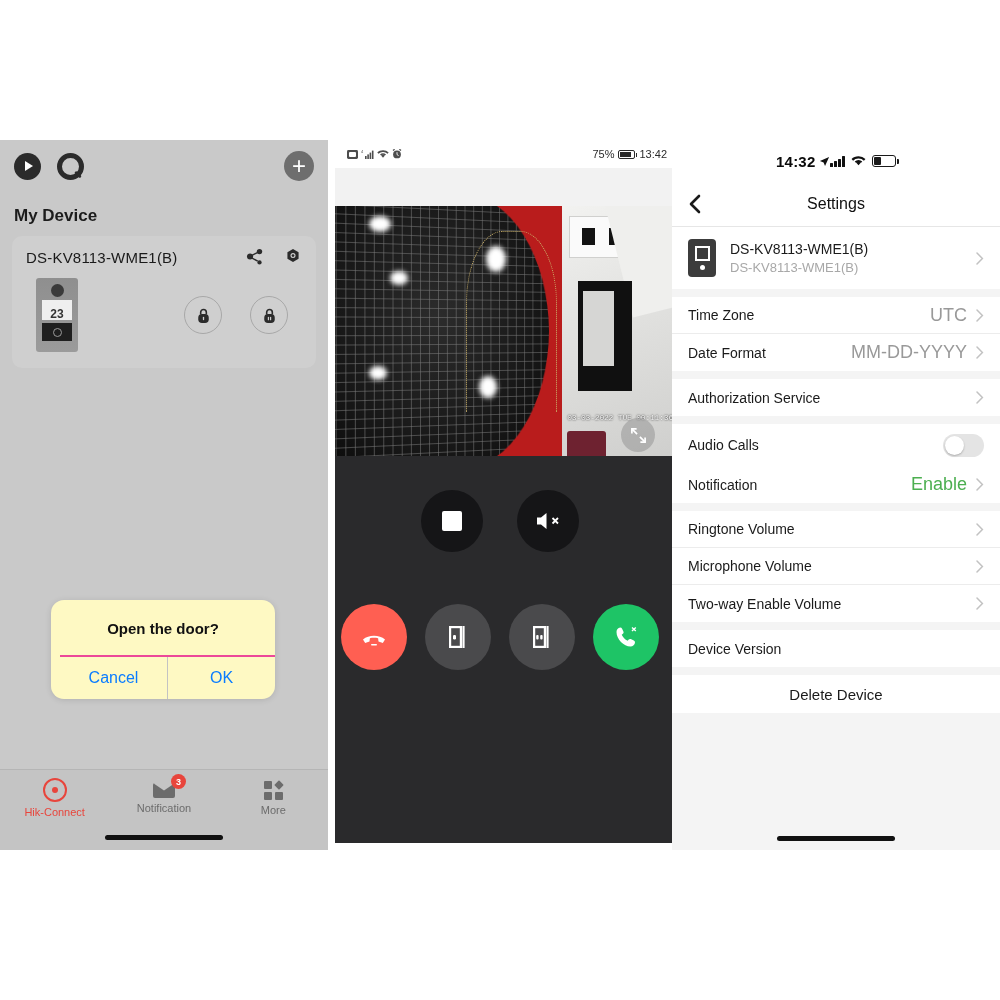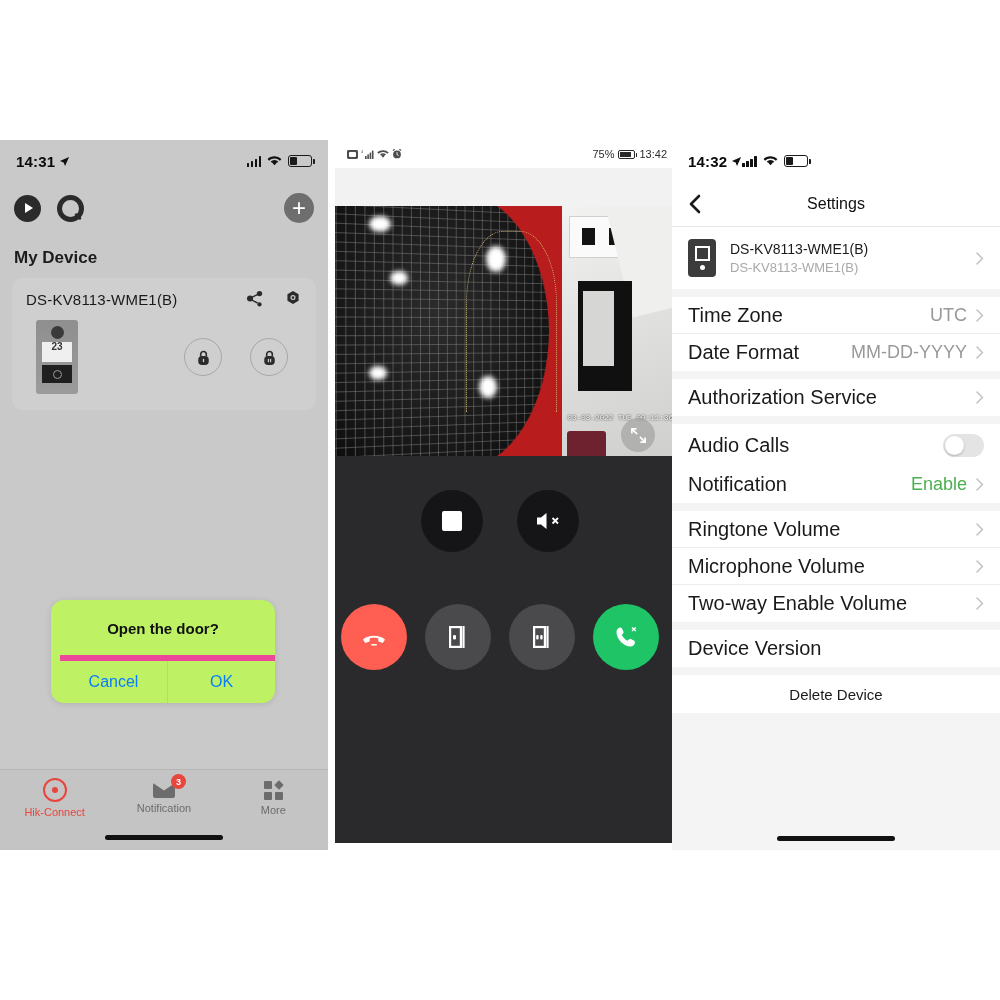--- a/index.html
+++ b/index.html
@@ -44,32 +44,32 @@
   .my-device-title{font-size:17px;font-weight:700;color:#1c1c1c;padding:14px 0 10px 2px;}
   .dev-card{background:#cfcfcf;border-radius:10px;padding:12px 14px 16px 14px;box-sizing:border-box;}
   .dev-card-head{display:flex;align-items:center;justify-content:space-between;}
   .dev-name{font-size:15px;font-weight:500;color:#1a1a1a;letter-spacing:.2px;}
   .dev-head-icons{display:flex;align-items:center;gap:20px;}
   .share-ico{width:18px;height:18px;}
   .gear-ico{width:18px;height:18px;}
   .dev-card-body{display:flex;align-items:center;justify-content:space-between;margin-top:12px;padding:0 6px 0 10px;}
   .doorbell{width:42px;height:74px;background:linear-gradient(180deg,#8f8f8f,#9b9b9b);border-radius:3px;padding:4px;box-sizing:border-box;display:flex;flex-direction:column;align-items:center;gap:3px;}
   .db-cam{width:13px;height:13px;border-radius:50%;background:#3a3a3a;margin-top:2px;}
-  .db-panel{width:30px;height:20px;background:#efefef;display:flex;align-items:flex-start;justify-content:center;font-size:10px;color:#333;font-weight:600;position:relative;}
+  .db-panel{width:30px;height:20px;background:#efefef;display:flex;align-items:flex-end;justify-content:center;font-size:12px;color:#333;font-weight:600;position:relative;}
   .db-panel span{line-height:1;}
   .db-btn{width:30px;height:18px;background:#1f1f1f;display:flex;align-items:center;justify-content:center;}
   .db-btn i{width:7px;height:7px;border-radius:50%;border:1.3px solid #9a9a9a;display:block;}
   .lock-group{display:flex;align-items:center;gap:28px;margin-right:8px;}
   .lock-btn{width:36px;height:36px;border-radius:50%;border:1.5px solid #a8a8a8;display:flex;align-items:center;justify-content:center;}
   .lock-glyph{width:15px;height:17px;}
 
   .dialog-wrap{position:absolute;left:51px;top:460px;width:224px;}
-  .dialog{background:#bef264;border-radius:13px;overflow:hidden;box-shadow:0 1px 6px rgba(0,0,0,.12);}
+  .dialog{background:#fef9c3;border-radius:13px;overflow:hidden;box-shadow:0 1px 6px rgba(0,0,0,.12);}
   .dlg-title{text-align:center;font-size:15px;font-weight:700;color:#111;padding:20px 10px 18px;}
-  .dlg-btns{display:flex;border-top:6px solid #ec4899;margin-left:9px;}
+  .dlg-btns{display:flex;border-top:2px solid #ec4899;margin-left:9px;}
   .dlg-btn{flex:1;text-align:center;padding:12px 0;font-size:16px;color:#0a7cff;}
   .dlg-btn.first{border-right:1px solid #c3c3c3;}
 
   .p1-tabbar{
     position:absolute;left:0;bottom:0;width:328px;height:80px;
     background:#c4c4c4;border-top:1px solid #b5b5b5;
   }
   .tabs{display:flex;height:56px;}
   .tab{flex:1;display:flex;flex-direction:column;align-items:center;justify-content:center;gap:4px;position:relative;}
   .tab-label{font-size:11px;color:#6c6c6c;}
@@ -126,78 +126,54 @@
   .rbtn.big{width:66px;height:66px;}
   .rbtn.red{background:#ff5f52;}
   .rbtn.grey{background:#4a4a4c;}
   .rbtn.green{background:#1ec466;}
 
   
   .phone3{
     position:absolute;left:672px;top:140px;width:328px;height:710px;
     background:#f4f4f4;overflow:hidden;
   }
-  .p3-status{height:42px;background:#fff;display:flex;align-items:center;justify-content:flex-start;padding:0 16px;box-sizing:border-box;}
+  .p3-status{height:42px;background:#fff;display:flex;align-items:center;justify-content:center;padding:0 16px;box-sizing:border-box;}
   .p3-nav{height:44px;background:#fff;display:flex;align-items:center;justify-content:center;position:relative;}
   .p3-nav-title{font-size:16px;font-weight:500;color:#111;}
   .back-chev{position:absolute;left:16px;top:12px;width:14px;height:20px;}
   .p3-sep{height:1px;background:#e6e6e6;}
   .gapbar{height:8px;background:#f4f4f4;}
   .dev-row{background:#fff;display:flex;align-items:center;padding:12px 16px;box-sizing:border-box;gap:14px;}
   .dev-thumb{width:28px;height:38px;background:#3c3c3c;border-radius:4px;display:flex;flex-direction:column;align-items:center;justify-content:center;gap:4px;flex:0 0 auto;}
   .dev-thumb .sq{width:15px;height:15px;border:2.4px solid #fff;box-sizing:border-box;}
   .dev-thumb .dt{width:5px;height:5px;border-radius:50%;background:#fff;}
   .dev-texts{flex:1;display:flex;flex-direction:column;gap:3px;}
   .dev-t1{font-size:14px;color:#1a1a1a;}
   .dev-t2{font-size:13px;color:#a8a8a8;}
   .chev{width:8px;height:13px;flex:0 0 auto;}
   .srow{background:#fff;display:flex;align-items:center;justify-content:space-between;padding:0 16px;box-sizing:border-box;height:37px;border-bottom:1px solid #ececec;}
   .srow.nb{border-bottom:none;}
-  .srow-label{font-size:20px;color:#1a1a1a;}
+  .srow-label{font-size:14px;color:#1a1a1a;}
   .srow-right{display:flex;align-items:center;gap:9px;}
   .srow-val{font-size:18px;color:#999;}
   .srow-val.green{color:#4caf50;}
   .toggle{width:41px;height:23px;border-radius:12px;background:#e4e4e4;position:relative;}
   .toggle i{position:absolute;left:2px;top:2px;width:19px;height:19px;border-radius:50%;background:#fff;box-shadow:0 1px 2px rgba(0,0,0,.25);display:block;}
   .hint{background:#f4f4f4;font-size:11.5px;color:#b0b0b0;line-height:1.45;padding:7px 16px 8px;box-sizing:border-box;}
   .delrow{background:#fff;height:38px;display:flex;align-items:center;justify-content:center;}
   .delrow span{font-size:15px;color:#1a1a1a;}
   .home-bar3{position:absolute;bottom:9px;left:50%;transform:translateX(-50%);width:118px;height:5px;background:#111;border-radius:3px;}
 </style>
 </head>
 <body>
 
 <div class="stage">
 
   <div class="phone1">
 
-    <div class="p1-status">
-      <div class="p1-time">
-        <span>14:31</span>
-        <svg class="loc-arrow" viewBox="0 0 12 12">
-            <path d="M11 1 1 5.4l4 1.6 1.6 4z" fill="#111"></path>
-          </svg>
-      </div>
-      <div class="p1-statusright">
-        <span class="sig-dots">
-          <i style="height:4px"></i>
-            <i style="height:6px"></i>
-            <i style="height:8px"></i>
-            <i style="height:11px"></i>
-        </span>
-        <svg class="wifi-ico" viewBox="0 0 16 12">
-          <path d="M8 10.6 5.6 7.9a3.6 3.6 0 0 1 4.8 0z" fill="#111"></path>
-          <path d="M8 1C5 1 2.4 2.1.6 3.9l1.6 1.7A8 8 0 0 1 8 3.3a8 8 0 0 1 5.8 2.3l1.6-1.7A10.6 10.6 0 0 0 8 1z" fill="#111"></path>
-          <path d="M8 5a6 6 0 0 0-4 1.6l1.5 1.6A3.8 3.8 0 0 1 8 7.1c1 0 1.9.4 2.5 1.1L12 6.6A6 6 0 0 0 8 5z" fill="#111"></path>
-        </svg>
-        <span class="batt">
-            <i></i>
-          </span>
-      </div>
-    </div>
 
     <div class="p1-toolbar">
       <div class="circ-ico">
           <div class="play-tri"></div>
         </div>
       <div class="ico-gap"></div>
       <div class="circ-ico search"></div>
       <div class="plus-btn">+</div>
     </div>
 

